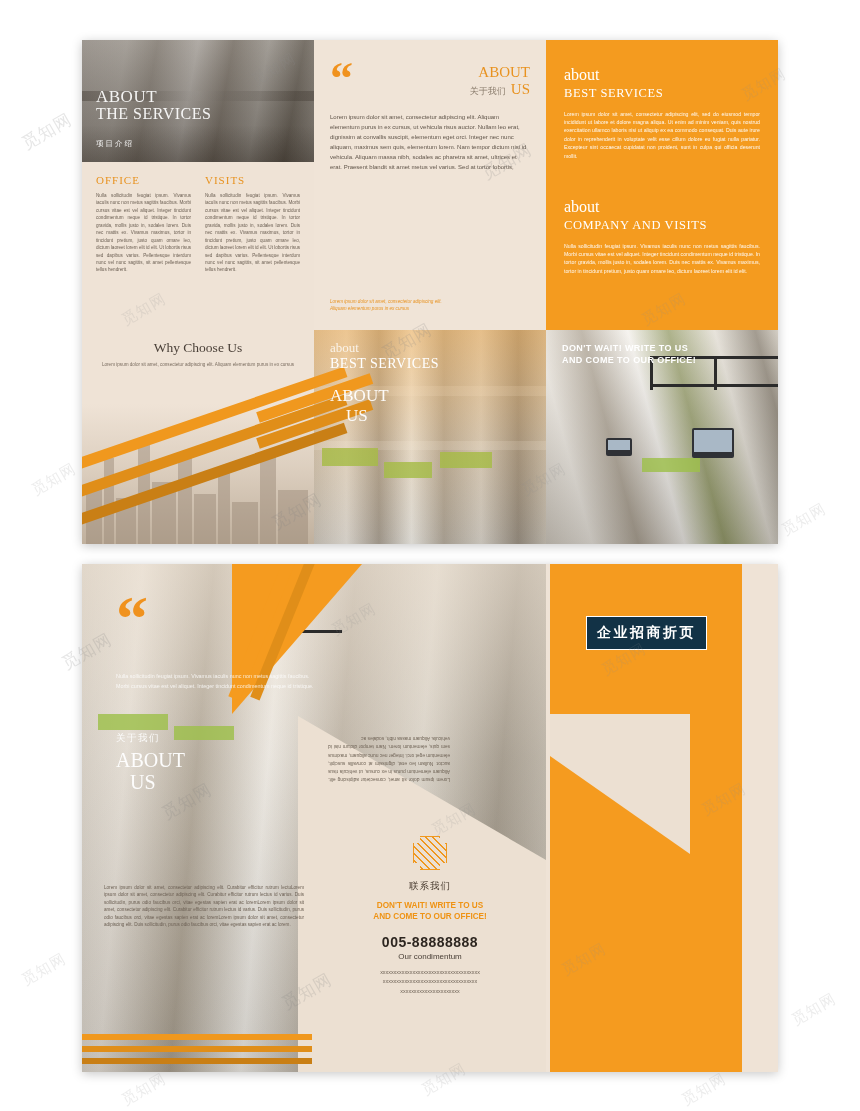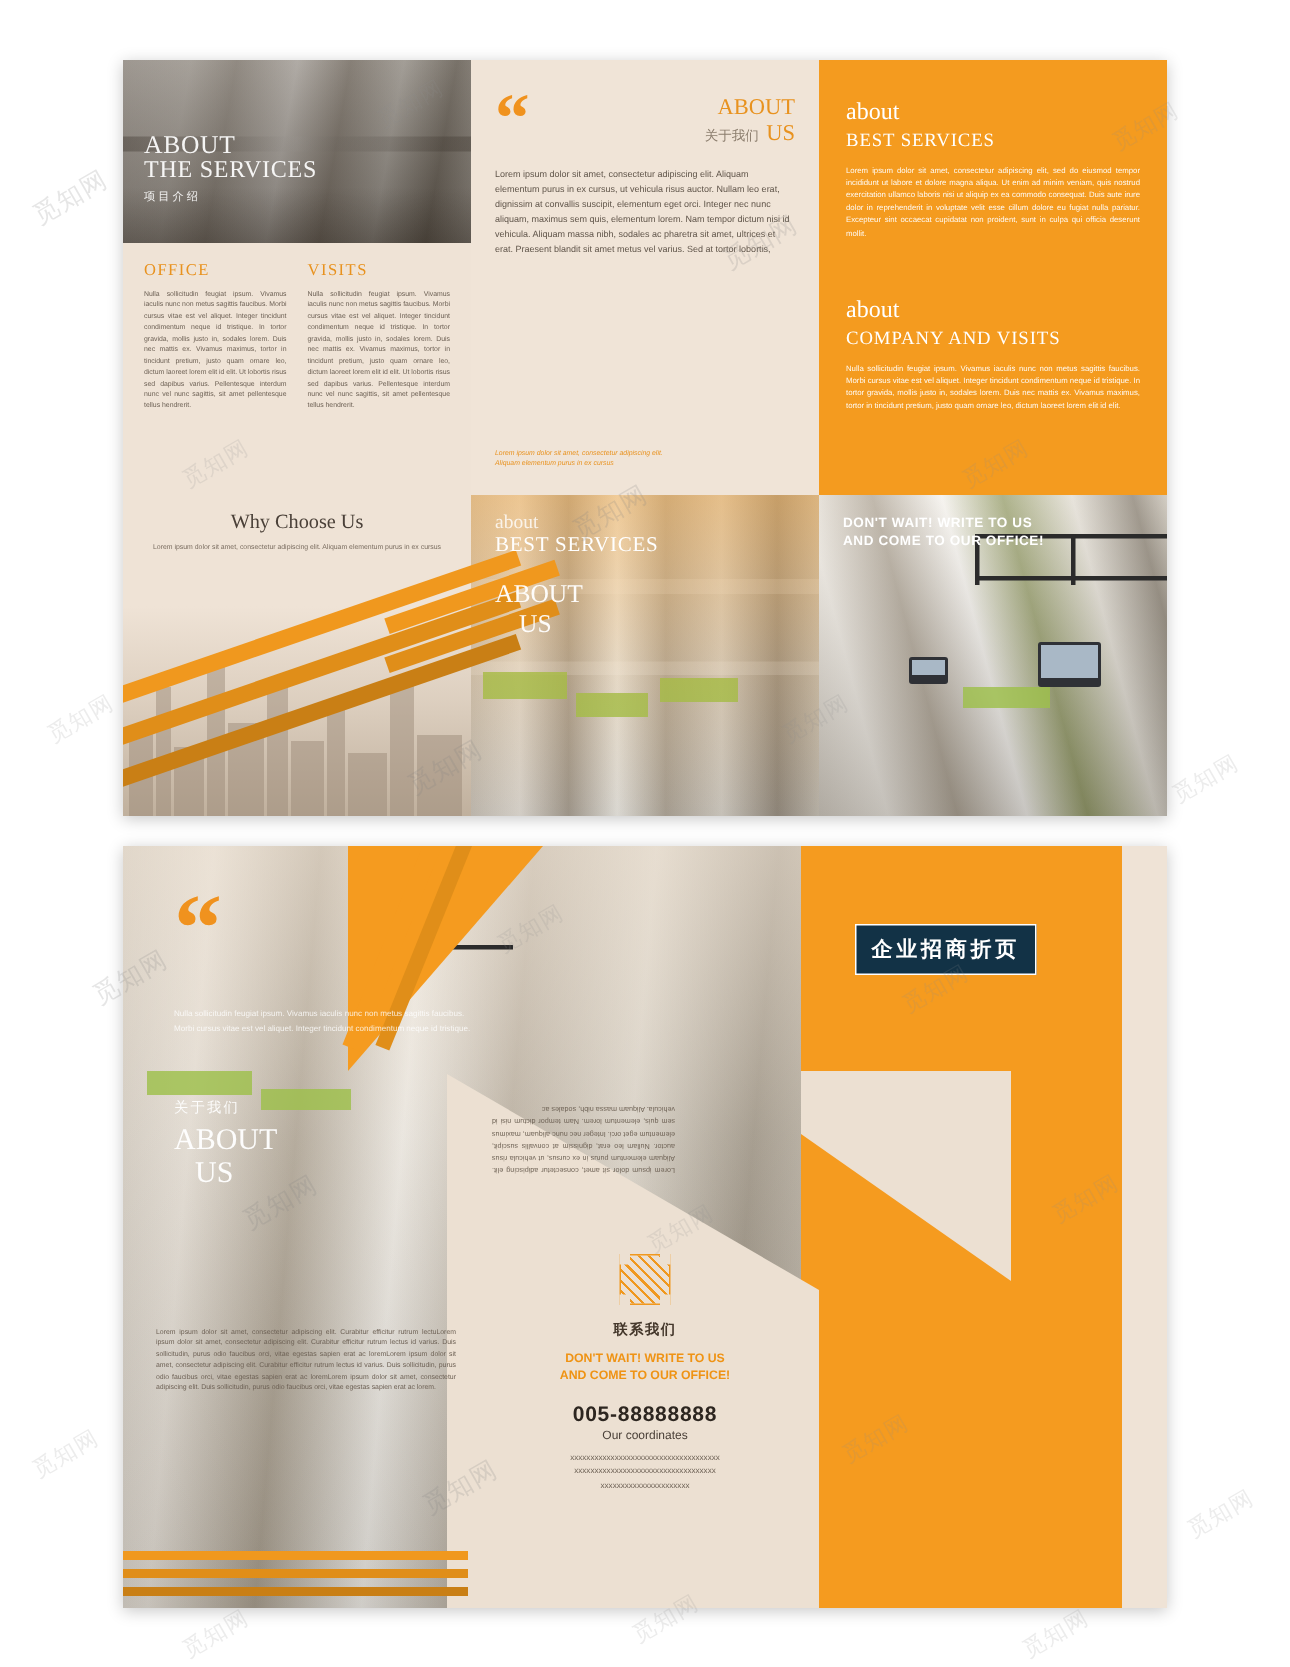--- a/index.html
+++ b/index.html
@@ -99,21 +99,21 @@
     color: rgba(255,255,255,0.92);
     font-size: 17px;
     line-height: 1.05;
     letter-spacing: 0.5px;
   }
   .about-big.l2 { font-size: 16px; }
   .cn-small {
     font-size: 7.5px;
     color: rgba(255,255,255,0.9);
     letter-spacing: 2px;
-    margin-top: 3px;
+    margin-top: 16px;
   }
 
   #t1-cols { position: absolute; left: 14px; top: 134px; width: 204px; display: flex; gap: 14px; }
   .col { width: 95px; }
   .col-h {
     font-family: "Liberation Serif", serif;
     color: #e8921f;
     font-size: 11px;
     letter-spacing: 1px;
     margin-bottom: 6px;
@@ -307,29 +307,29 @@
     position: relative;
     background: repeating-linear-gradient(45deg, #f0981e 0 1.5px, transparent 1.5px 5px);
   }
   .frame-icon span {
     position: absolute; width: 7px; height: 7px; background: #ece0d2;
   }
   .frame-icon .c1 { left: -1px; top: -1px; }
   .frame-icon .c2 { right: -1px; top: -1px; }
   .frame-icon .c3 { left: -1px; bottom: -1px; }
   .frame-icon .c4 { right: -1px; bottom: -1px; }
-  .contact-cn { font-size: 9.5px; color: #44372b; font-weight: bold; letter-spacing: 1px; }
+  .contact-cn { font-size: 9.5px; color: #44372b; font-weight: normal; letter-spacing: 1px; }
   .contact-cta { font-size: 8.2px; font-weight: bold; color: #ef9314; line-height: 1.4; margin-top: 7px; }
   .phone { font-size: 14px; font-weight: bold; color: #2d2620; margin-top: 11px; letter-spacing: 0.5px; }
   .coord { font-size: 8px; color: #4a4038; margin-top: 2px; }
   .xline { font-size: 5.4px; color: #6d6155; line-height: 1.75; margin-top: 7px; }
 
   
   #b-right {
-    position: absolute; left: 452px; top: 0; width: 214px; bottom: 0;
+    position: absolute; left: 468px; top: 0; width: 192px; bottom: 0;
     background: #f59b1f; overflow: hidden;
   }
   .badge {
     position: absolute; left: 36px; top: 52px;
     background: #123246; color: #ffffff;
     padding: 7px 10px;
     border: 1.4px solid #ffffff;
     font-size: 14px; letter-spacing: 2.5px; font-weight: bold;
     z-index: 8;
   }
@@ -548,21 +548,21 @@
         <div class="frame-icon">
           <span class="c1"></span>
           <span class="c2"></span>
           <span class="c3"></span>
           <span class="c4"></span>
         </div>
         <div class="contact-cn">联系我们</div>
         <div class="contact-cta">DON'T WAIT! WRITE TO US</div>
         <div class="contact-cta" style="margin-top:0">AND COME TO OUR OFFICE!</div>
         <div class="phone">005-88888888</div>
-        <div class="coord">Our coordinates</div>
+        <div class="coord">Our condimentum</div>
         <div class="xline">xxxxxxxxxxxxxxxxxxxxxxxxxxxxxxxxxxxxx</div>
         <div class="xline" style="margin-top:0">xxxxxxxxxxxxxxxxxxxxxxxxxxxxxxxxxxx</div>
         <div class="xline" style="margin-top:0">xxxxxxxxxxxxxxxxxxxxxx</div>
       </div>
     </div>
 
     <div id="b-right">
       <div style="position:absolute;left:-60px;top:150px;width:0;height:0;border-right:200px solid #ece0d2;border-bottom:140px solid transparent;z-index:3;"></div>
 
       <div class="badge">企业招商折页</div>

